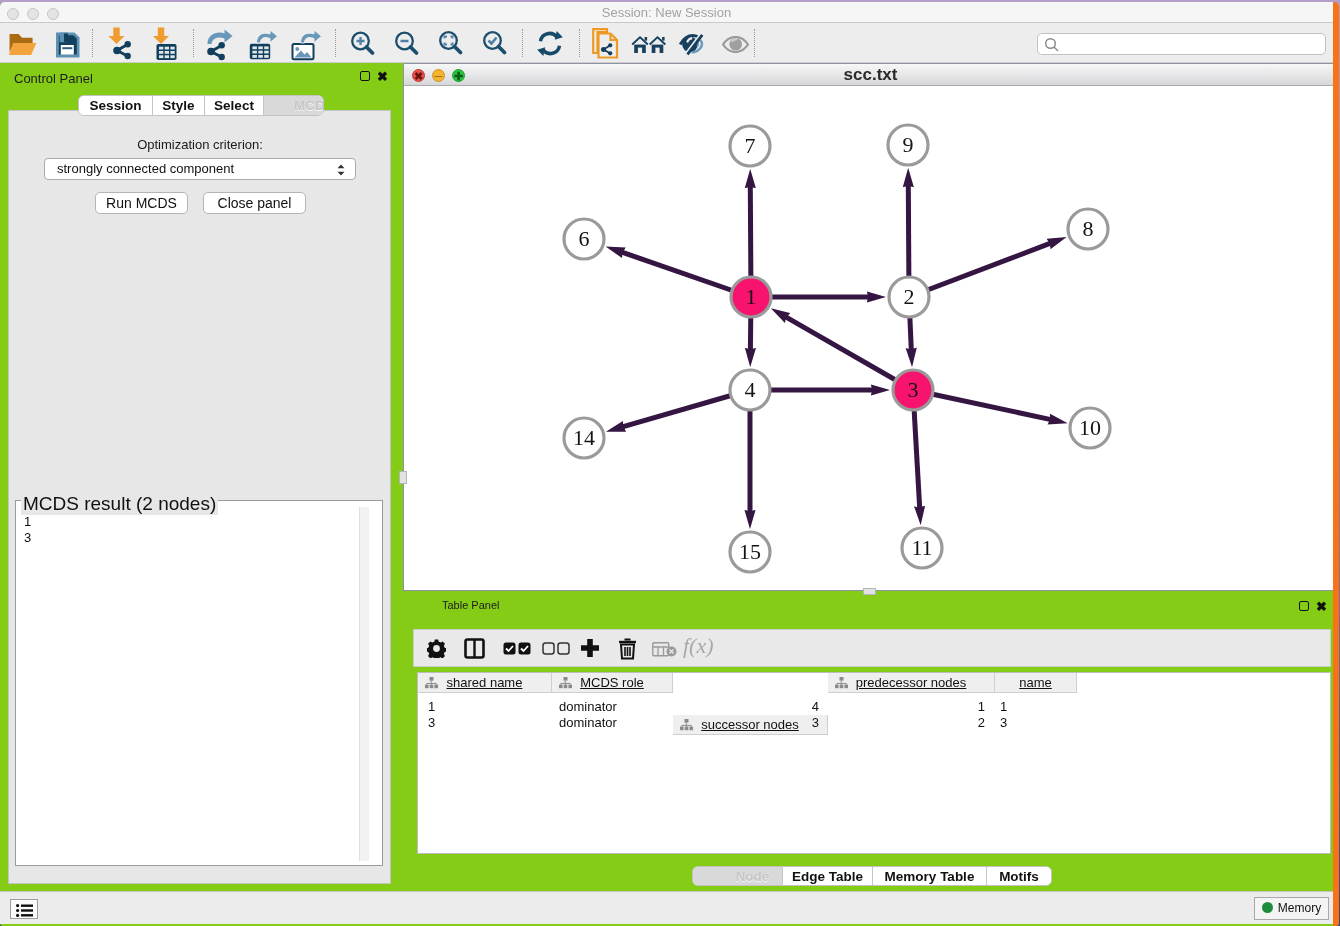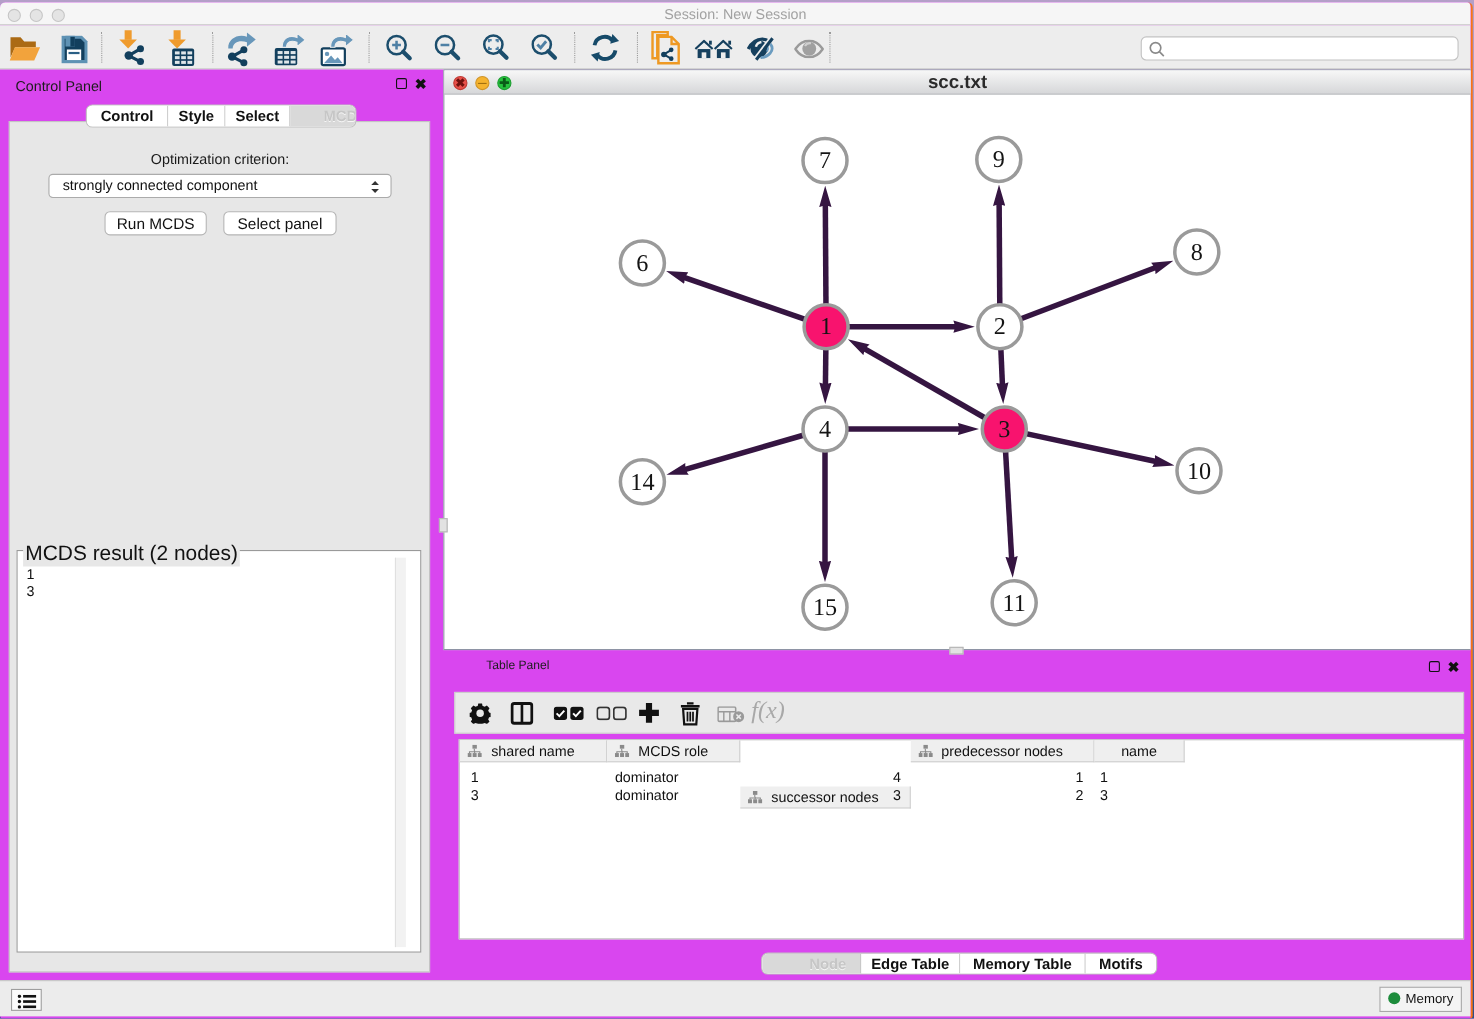--- a/index.html
+++ b/index.html
@@ -1,20 +1,20 @@
 <!DOCTYPE html>
 <html><head>
 <meta charset="utf-8">
 <style>
   * { margin:0; padding:0; box-sizing:border-box; }
   html,body { width:1340px; height:926px; overflow:hidden; }
   body { font-family:"Liberation Sans", sans-serif; background:linear-gradient(180deg,#b49fc8 0%,#8f86ae 45%,#2d4c86 100%); position:relative; }
   .abs { position:absolute; }
   
-  #win { position:absolute; left:0; top:2px; width:1339px; height:924px; background:#d946ef; border-radius:5px 5px 3px 3px; border-right:2px solid #f97316; overflow:hidden; }
+  #win { position:absolute; left:0; top:2px; width:1339px; height:924px; background:#84cc16; border-radius:5px 5px 3px 3px; border-right:6px solid #f97316; overflow:hidden; }
   
   #titlebar { position:absolute; left:0; top:0; width:100%; height:21px; background:#f6f6f6; border-bottom:1px solid #c9c9c9; }
   .tl { position:absolute; top:6px; width:12px; height:12px; border-radius:50%; background:#e4e4e4; border:1px solid #c6c6c6; }
   #wtitle { position:absolute; top:0; left:0; width:100%; text-align:center; font-size:13px; line-height:22px; color:#a2a2a2; }
   
   #toolbar { position:absolute; left:0; top:21px; width:100%; height:40px; background:#ededed; border-bottom:1px solid #cdcdcd; }
   .tsep { position:absolute; top:6px; height:28px; width:0; border-left:1px dotted #9b9b9b; }
   .ticon { position:absolute; top:4px; }
   
   #search { position:absolute; left:1037px; top:31px; width:289px; height:22px; background:#fff; border:1px solid #c2c2c2; border-radius:5px; }
@@ -35,21 +35,21 @@
   #fieldset-scroll { position:absolute; right:13px; top:6px; width:10px; height:354px; background:#f2f2f2; border-left:1px solid #e0e0e0; }
   
   #netwin { position:absolute; left:403px; top:61px; width:935px; height:528px; background:#fff; border:1px solid #8e94a5; }
   #nw-title { position:absolute; left:0; top:0; width:100%; height:22px; background:linear-gradient(#f7f7f7,#d6d7d9); border-bottom:1px solid #aaacb0; }
   #nw-title .t { position:absolute; width:100%; text-align:center; font-size:17px; font-weight:bold; color:#2a2a2a; line-height:22px; }
   .tl2 { position:absolute; top:4.5px; width:13px; height:13px; border-radius:50%; font-size:11px; font-weight:bold; text-align:center; line-height:13px; }
   
   #tp-title { position:absolute; left:442px; top:597px; font-size:11px; color:#1d1d1d; }
   #tp-toolbar { position:absolute; left:413px; top:627px; width:918px; height:38px; background:#e9e9e9; border:1px solid #cccccc; }
   #tbl { position:absolute; left:417px; top:670px; width:914px; height:182px; background:#fff; border:1px solid #bdbdbd; }
-  .th { position:absolute; top:0; height:20px; background:#efefef; border-right:1px solid #cfcfcf; border-bottom:1px solid #cfcfcf; font-size:13px; color:#111; text-align:center; line-height:20px; }
+  .th { position:absolute; top:0; height:20px; background:#efefef; border-right:1px solid #cfcfcf; border-bottom:1px solid #cfcfcf; font-size:13px; color:#111; text-align:center; line-height:20px;text-decoration:underline; }
   .td { position:absolute; font-size:13px; color:#111; height:16px; line-height:16px; }
   
   #btabs { position:absolute; left:692px; top:864px; display:flex; height:20px; border-radius:6px; overflow:hidden; border:1px solid #c2c2c2; background:#fff; }
   
   #statusbar { position:absolute; left:0; top:889px; width:100%; height:33px; background:#ececec; border-top:1px solid #c6c6c6; }
   #memorybtn { position:absolute; left:1254px; top:895px; width:75px; height:23px; background:#f4f4f4; border:1px solid #a8a8a8; font-size:12px; color:#111; line-height:21px; text-align:center; }
   #listbtn { position:absolute; left:10px; top:897px; width:28px; height:20px; background:#fbfbfb; border:1px solid #9e9e9e; }
 </style>
 </head>
 <body>
@@ -224,31 +224,31 @@
       <circle cx="6.5" cy="6.5" r="4.8" fill="none" stroke="#8a8a8a" stroke-width="1.5"></circle>
       <line x1="10" y1="10" x2="14" y2="14" stroke="#8a8a8a" stroke-width="1.5"></line>
     </svg>
   </div>
 
   <div id="cp-title">Control Panel</div>
   <div class="floatbtn" style="left:360px; top:69px;"></div>
   <div class="xbtn" style="left:377px; top:70px;">✖</div>
   <div id="cp-panel"></div>
   <div class="tabgroup" style="left:78px; top:93px;">
-    <div class="tab" style="width:74px;">Control</div>
+    <div class="tab" style="width:74px;">Session</div>
     <div class="tab" style="width:52px;">Style</div>
     <div class="tab" style="width:59px;">Select</div>
     <div class="tab sel" style="width:59px;">MCDS</div>
   </div>
   <div id="opt-label">Optimization criterion:</div>
   <div id="dropdown">strongly connected component<svg class="abs" style="right:9px;top:4px;" width="10" height="14" viewBox="0 0 10 14">
         <path d="M1.5 5.2 L5 1.5 L8.5 5.2 Z M1.5 8.8 L5 12.5 L8.5 8.8 Z" fill="#333"></path>
       </svg></div>
   <div class="btn" style="left:95px; top:190px; width:93px;">Run MCDS</div>
-  <div class="btn" style="left:203px; top:190px; width:103px;">Select panel</div>
+  <div class="btn" style="left:203px; top:190px; width:103px;">Close panel</div>
   <div id="fieldset">
       <div id="fieldset-scroll"></div>
     <div style="position:absolute;left:8px;top:13px;font-size:13px;color:#111;line-height:16px;">1<br>3</div>
   </div>
   <div id="fieldset-legend">MCDS result (2 nodes)</div>
 
   <div id="netwin">
     <div id="nw-title">
       <div class="t">scc.txt</div>
       <div class="tl2" style="left:8px; background:#e8514a; border:1px solid #c03b35; color:#6e120e;">✖</div>

